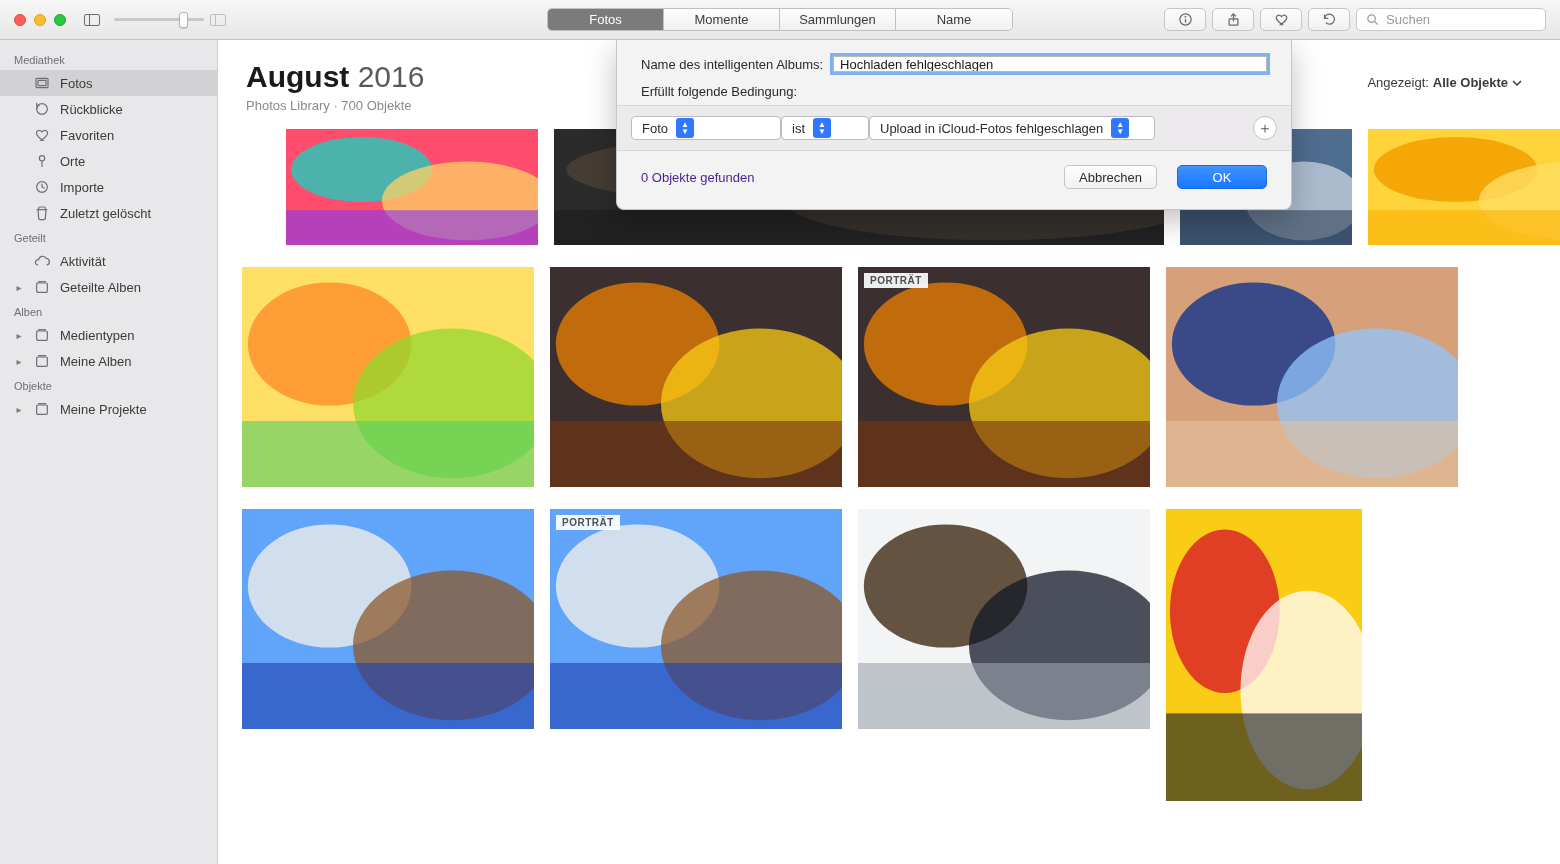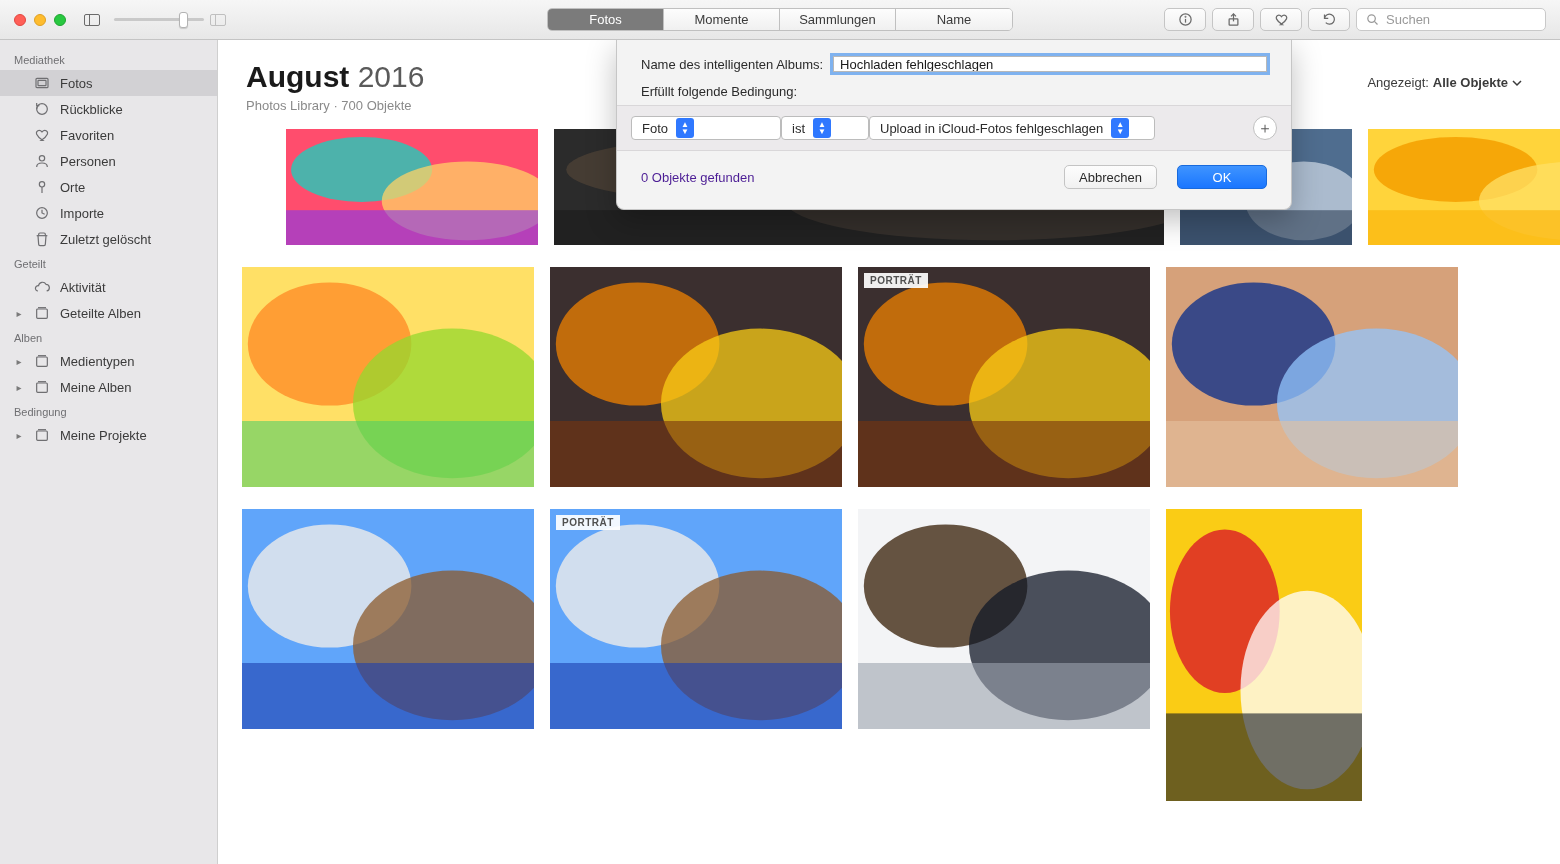--- a/index.html
+++ b/index.html
@@ -229,30 +229,20 @@
             <path d="M12 20s-7-4.5-9-9c-1.2-2.7.6-6 3.8-6 2 0 3.3 1.2 4.2 2.4C12 6.2 13.2 5 15.2 5c3.2 0 5 3.3 3.8 6-2 4.5-9 9-9 9z" transform="translate(1 0)"></path>
           </svg>
         </span>
         <span class="sb-label">Favoriten</span>
       </div>
       <div class="sb-item">
         <span class="disclosure"></span>
         <span class="sb-ico">
           <svg viewBox="0 0 24 24" width="16" height="16" fill="none" stroke="#6f6f72" stroke-width="1.8">
             <circle cx="12" cy="8" r="4"></circle>
-            <path d="M4 21c0-4 4-6 8-6s8 2 8 6"></path>
-          </svg>
-        </span>
-        <span class="sb-label">Personen</span>
-      </div>
-      <div class="sb-item">
-        <span class="disclosure"></span>
-        <span class="sb-ico">
-          <svg viewBox="0 0 24 24" width="16" height="16" fill="none" stroke="#6f6f72" stroke-width="1.8">
-            <circle cx="12" cy="8" r="4"></circle>
             <line x1="12" y1="12" x2="12" y2="21"></line>
           </svg>
         </span>
         <span class="sb-label">Orte</span>
       </div>
       <div class="sb-item">
         <span class="disclosure"></span>
         <span class="sb-ico">
           <svg viewBox="0 0 24 24" width="16" height="16" fill="none" stroke="#6f6f72" stroke-width="1.8">
             <circle cx="12" cy="12" r="8"></circle>
@@ -306,21 +296,21 @@
       <div class="sb-item">
         <span class="disclosure">▸</span>
         <span class="sb-ico">
           <svg viewBox="0 0 24 24" width="16" height="16" fill="none" stroke="#6f6f72" stroke-width="1.8">
             <rect x="4" y="6" width="16" height="14" rx="1.5"></rect>
             <line x1="6" y1="4" x2="18" y2="4"></line>
           </svg>
         </span>
         <span class="sb-label">Meine Alben</span>
       </div>
-      <div class="sb-heading">Bedingung</div>
+      <div class="sb-heading">Objekte</div>
       <div class="sb-item">
         <span class="disclosure">▸</span>
         <span class="sb-ico">
           <svg viewBox="0 0 24 24" width="16" height="16" fill="none" stroke="#6f6f72" stroke-width="1.8">
             <rect x="4" y="6" width="16" height="14" rx="1.5"></rect>
             <line x1="6" y1="4" x2="18" y2="4"></line>
           </svg>
         </span>
         <span class="sb-label">Meine Projekte</span>
       </div>

